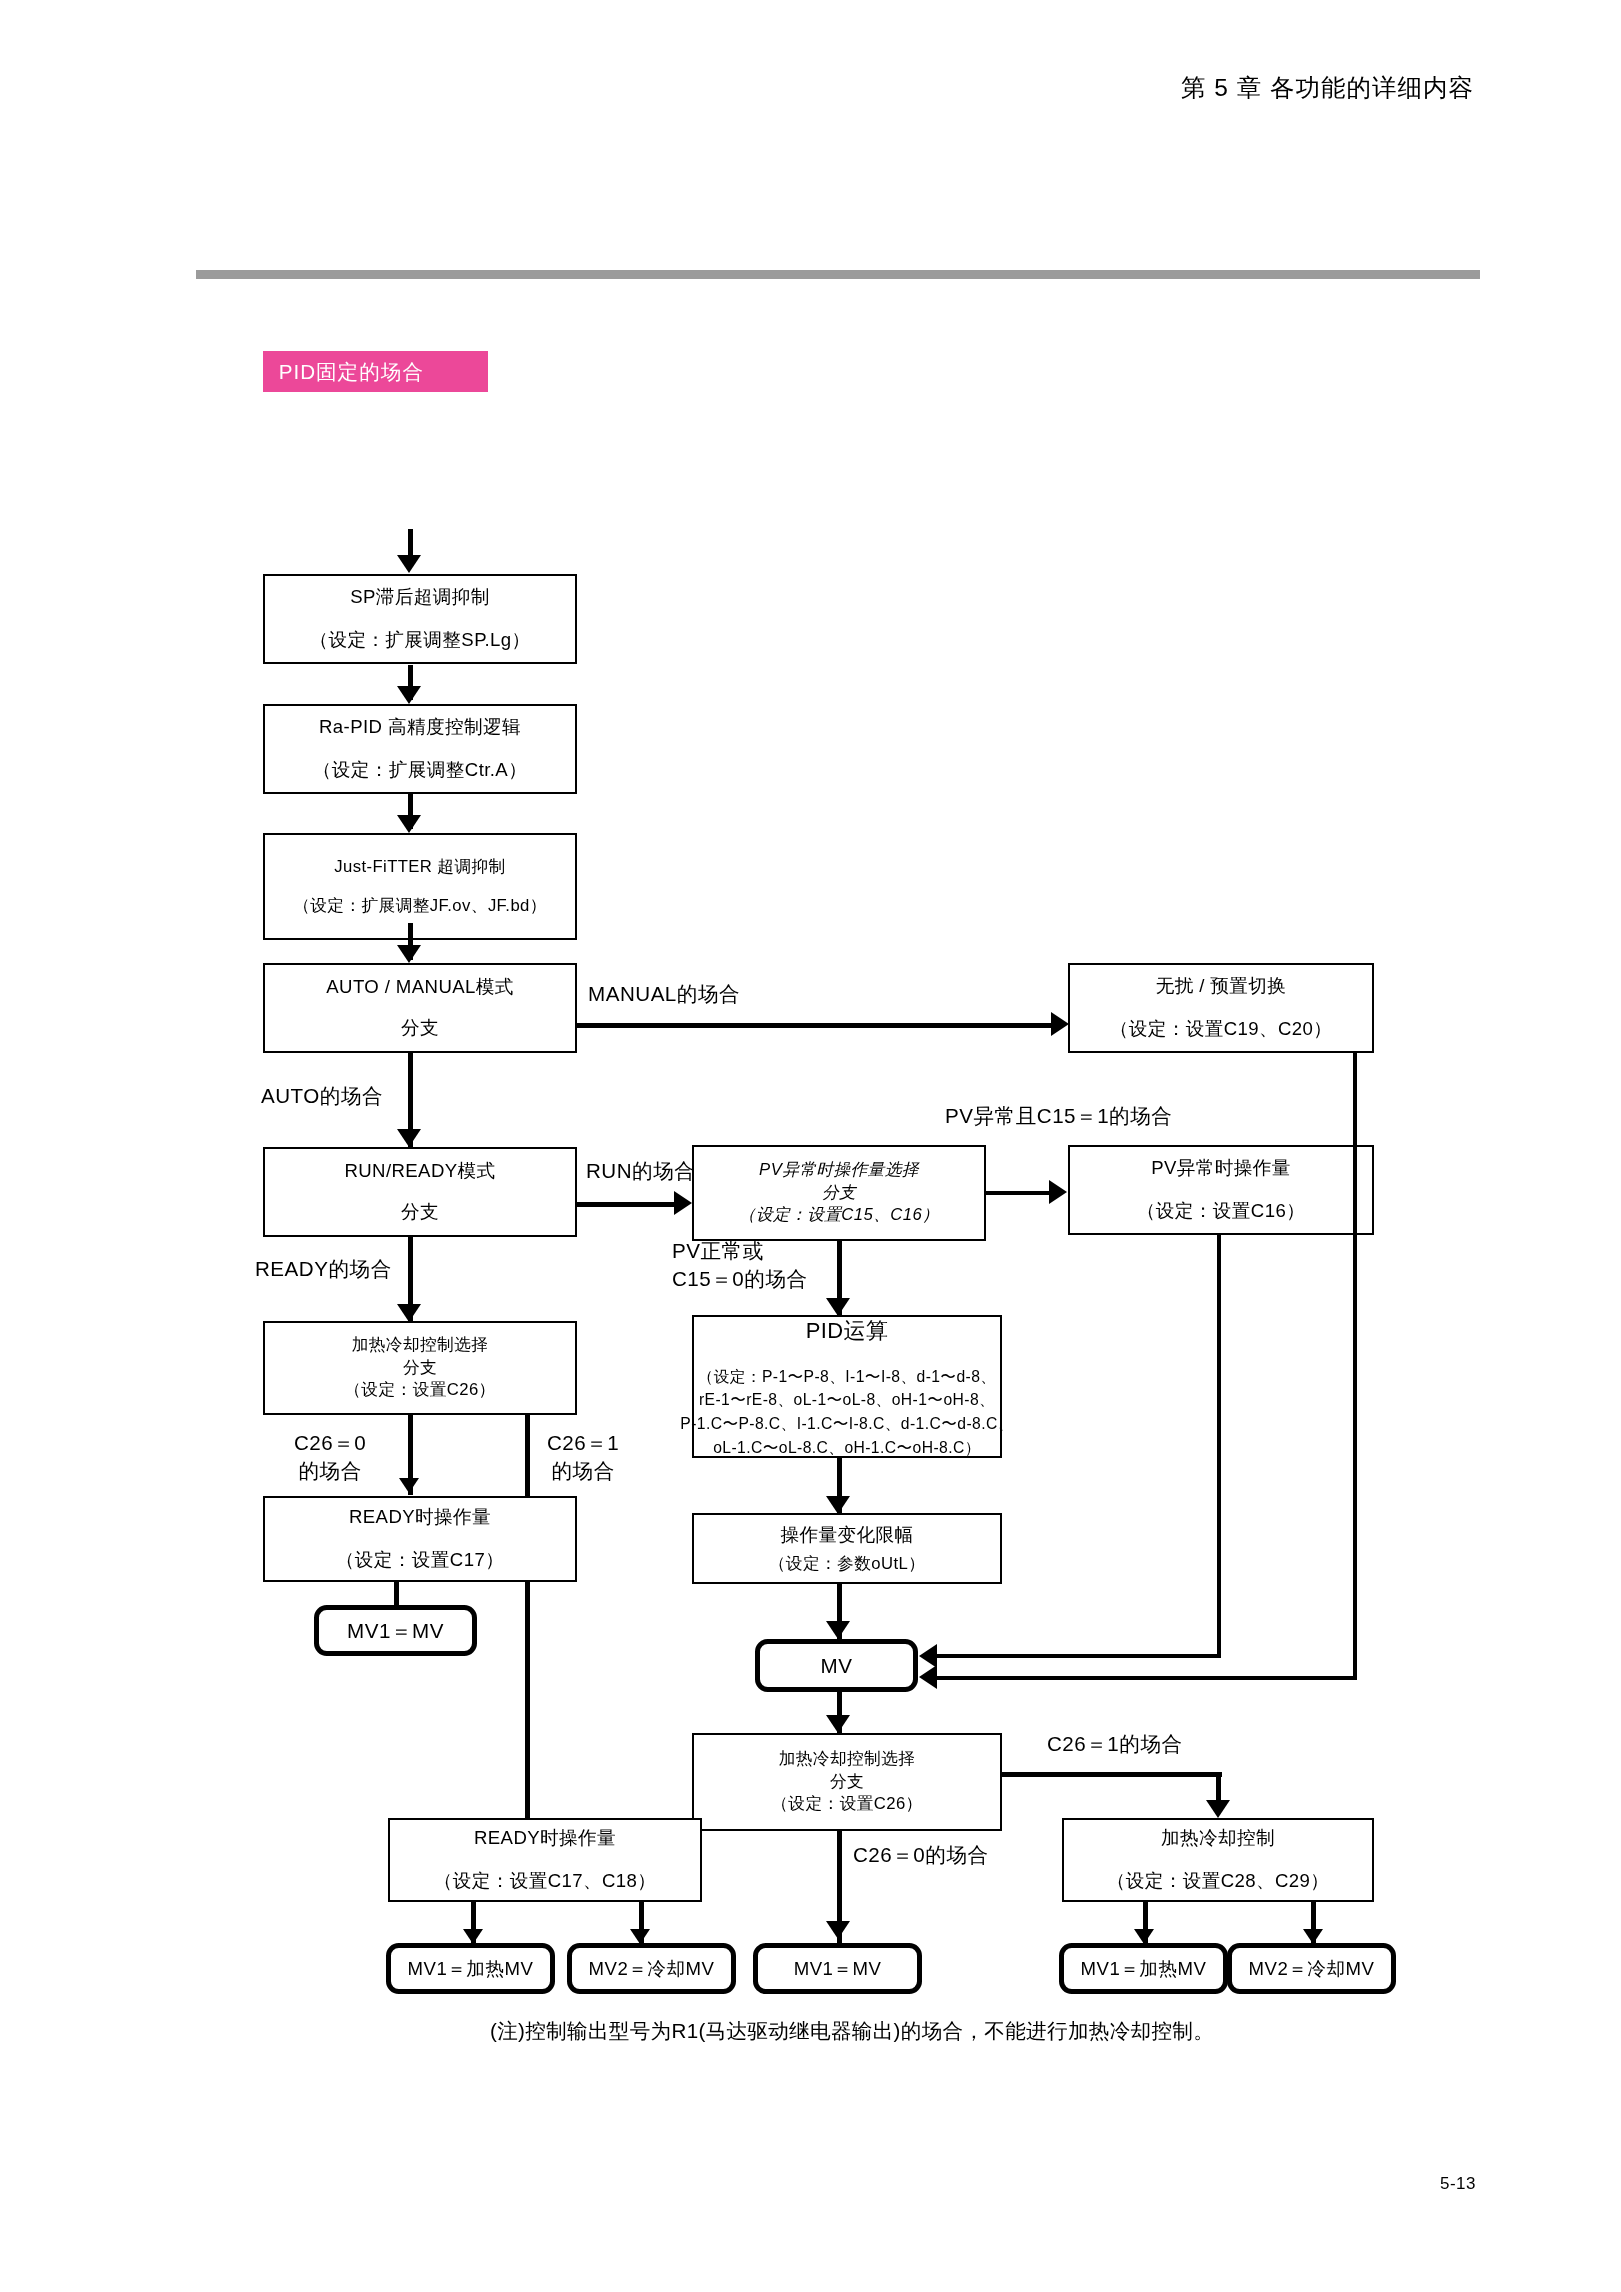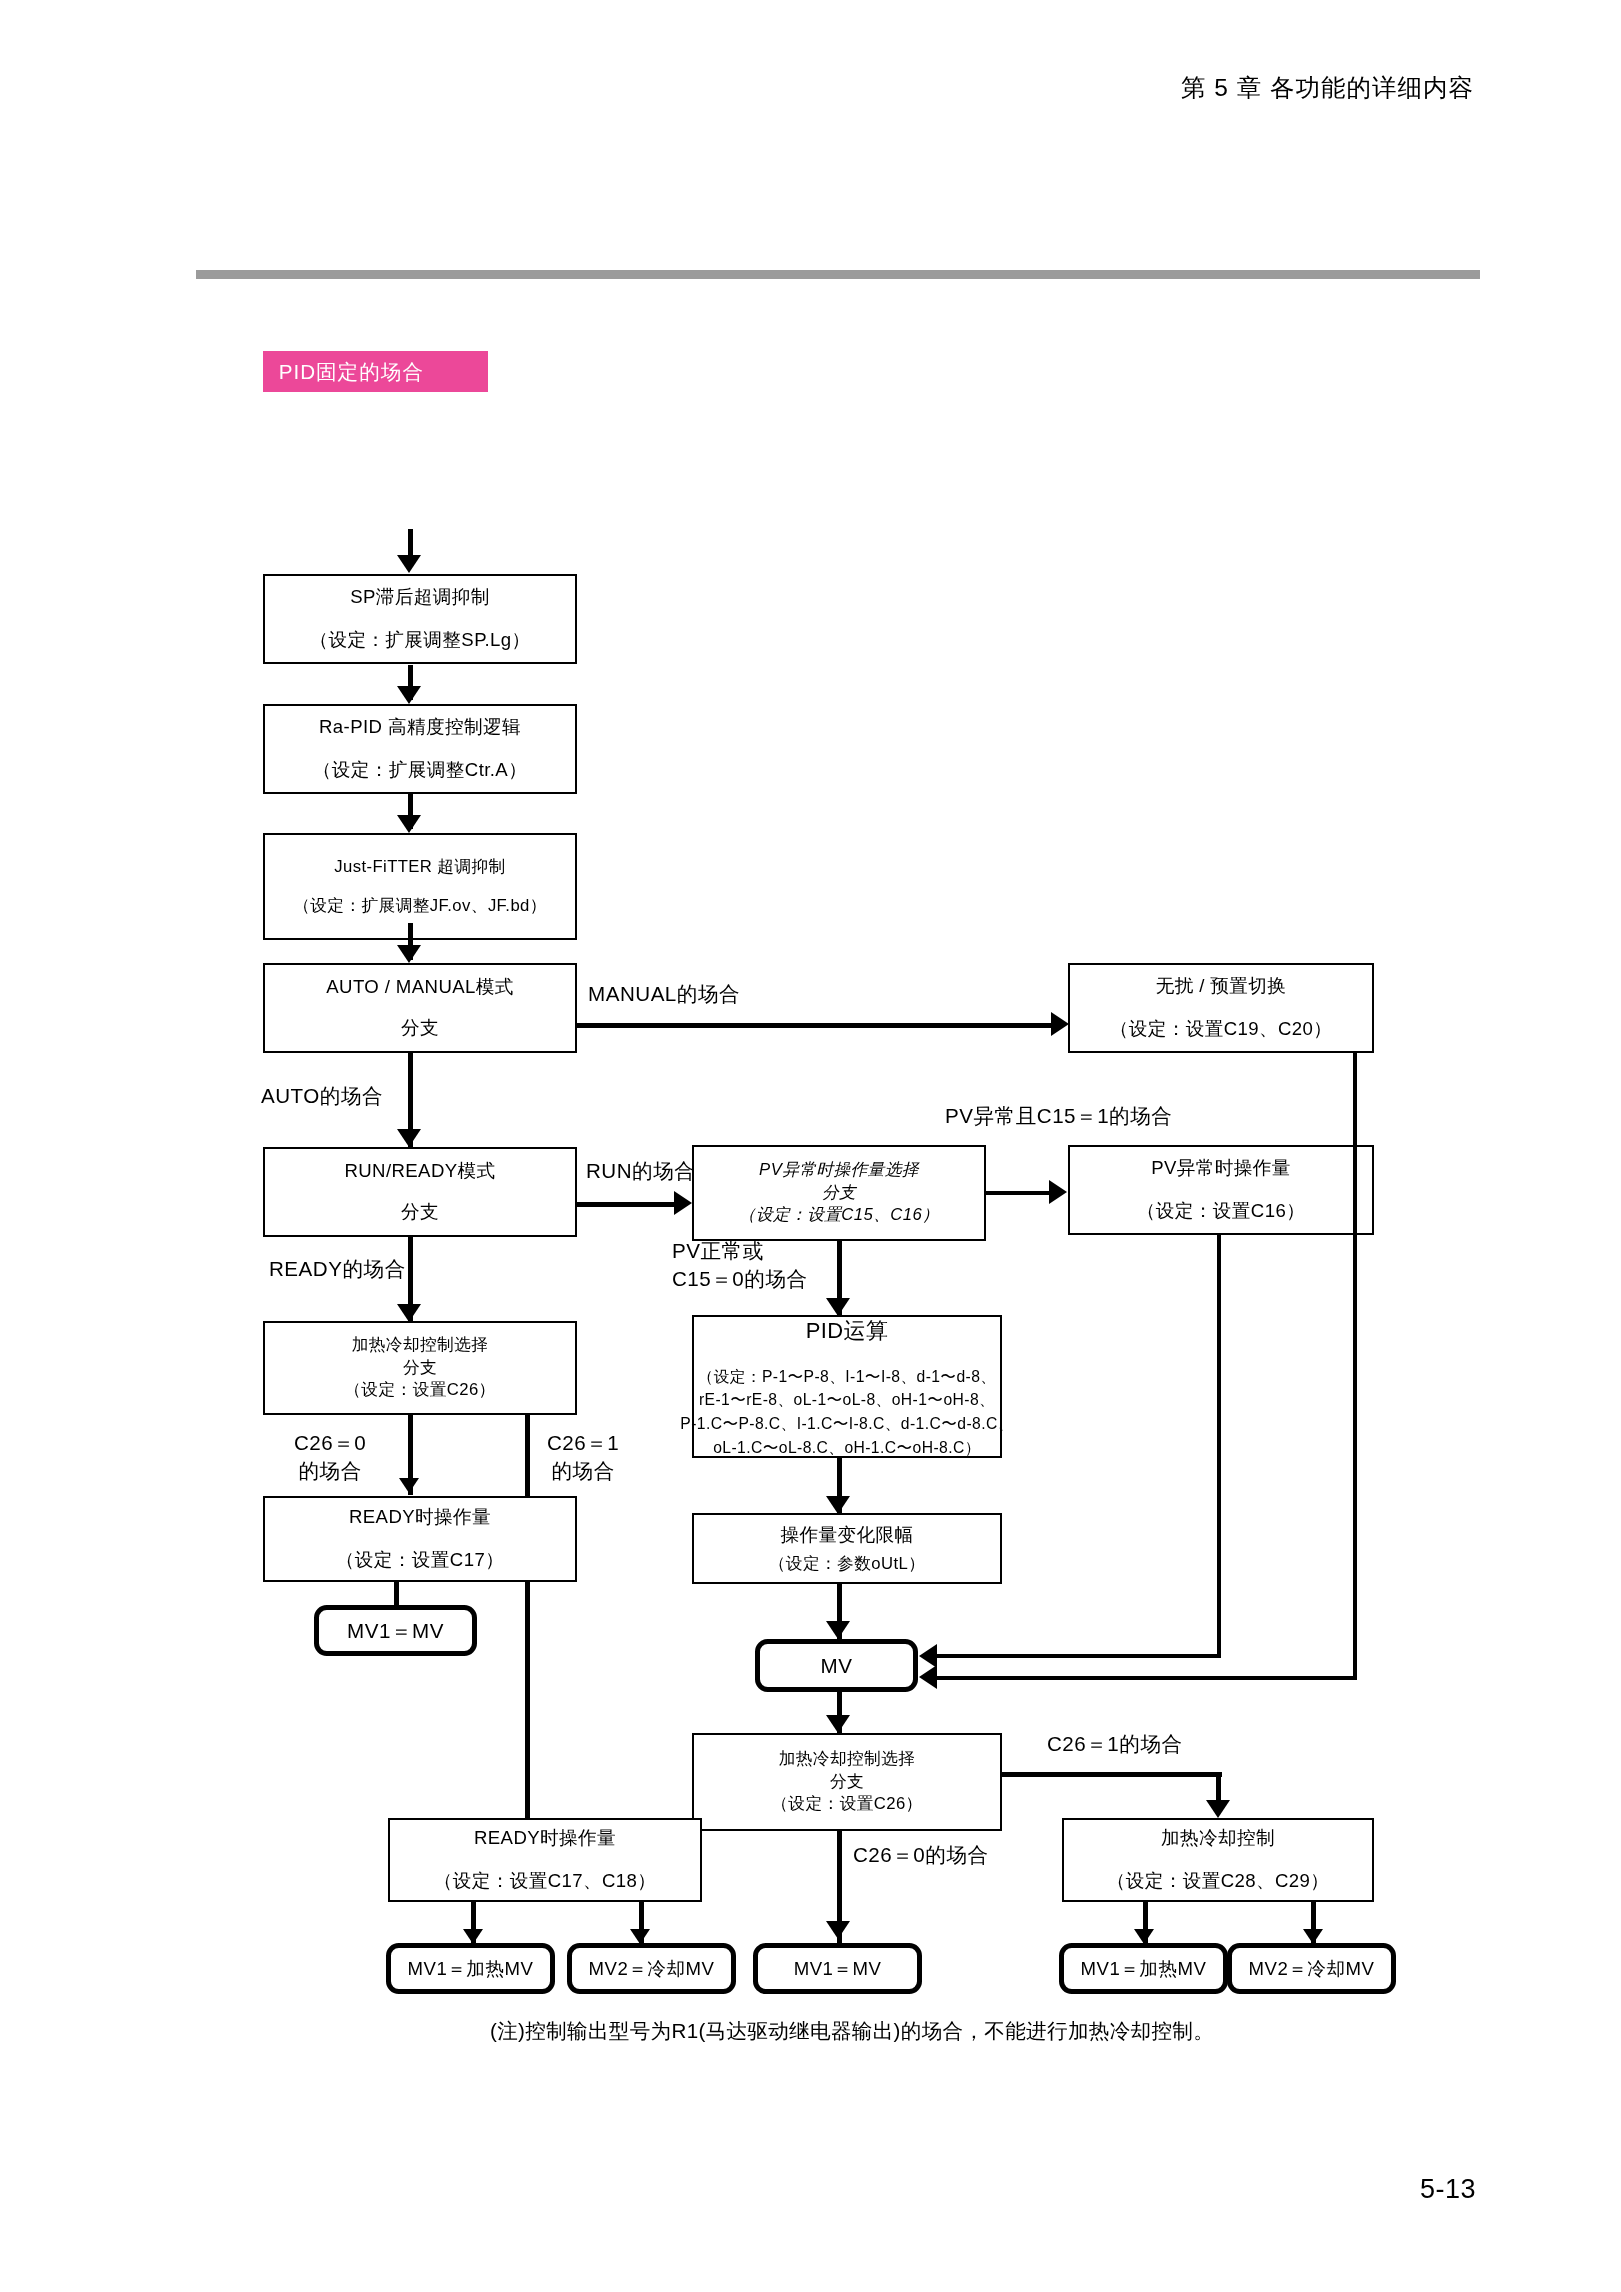--- a/index.html
+++ b/index.html
@@ -15,21 +15,21 @@
   .header-title{
     position:absolute;right:147px;top:71px;
     font-size:24.5px;letter-spacing:1px;white-space:nowrap;
   }
   .rule{
     position:absolute;left:196px;top:270px;width:1284px;height:8.8px;
     background:#9b9b9b;
   }
   .page-number{
     position:absolute;right:145px;top:2174px;
-    font-size:27px;letter-spacing:0.5px;
+    font-size:17px;letter-spacing:0.5px;
   }
 
   
   .chart{position:absolute;left:0;top:0;width:1621px;height:2293px;}
 
   .tag{
     position:absolute;background:#ec4899;color:#fff;
     display:flex;align-items:center;
     padding:0 15.7px;font-size:20.6px;letter-spacing:1px;
   }
@@ -162,21 +162,21 @@
 
     <div class="lbl" style="left:945px;top:1102px;">PV异常且C15＝1的场合</div>
     <div class="hline thin" style="left:986px;top:1191px;width:71px;"></div>
     <div class="arr-r" style="left:1049px;top:1180px;"></div>
 
     <div class="box" style="left:1068px;top:1145px;width:306px;height:90px;">
       <span class="l">PV异常时操作量</span>
       <span class="l" style="margin-top:13.7px;">（设定：设置C16）</span>
     </div>
 
-    <div class="lbl" style="left:269px;top:1255px;">READY的场合</div>
+    <div class="lbl" style="left:255px;top:1255px;">READY的场合</div>
     <div class="vline" style="left:408px;top:1237px;height:84px;"></div>
     <div class="arr-d" style="left:397px;top:1304px;"></div>
 
     <div class="box small tight" style="left:263px;top:1321px;width:314px;height:94px;">
       <span class="l">加热冷却控制选择</span>
       <span class="l">分支</span>
       <span class="l">（设定：设置C26）</span>
     </div>
 
     <div class="lbl" style="left:672px;top:1237px;white-space:pre;">PV正常或

